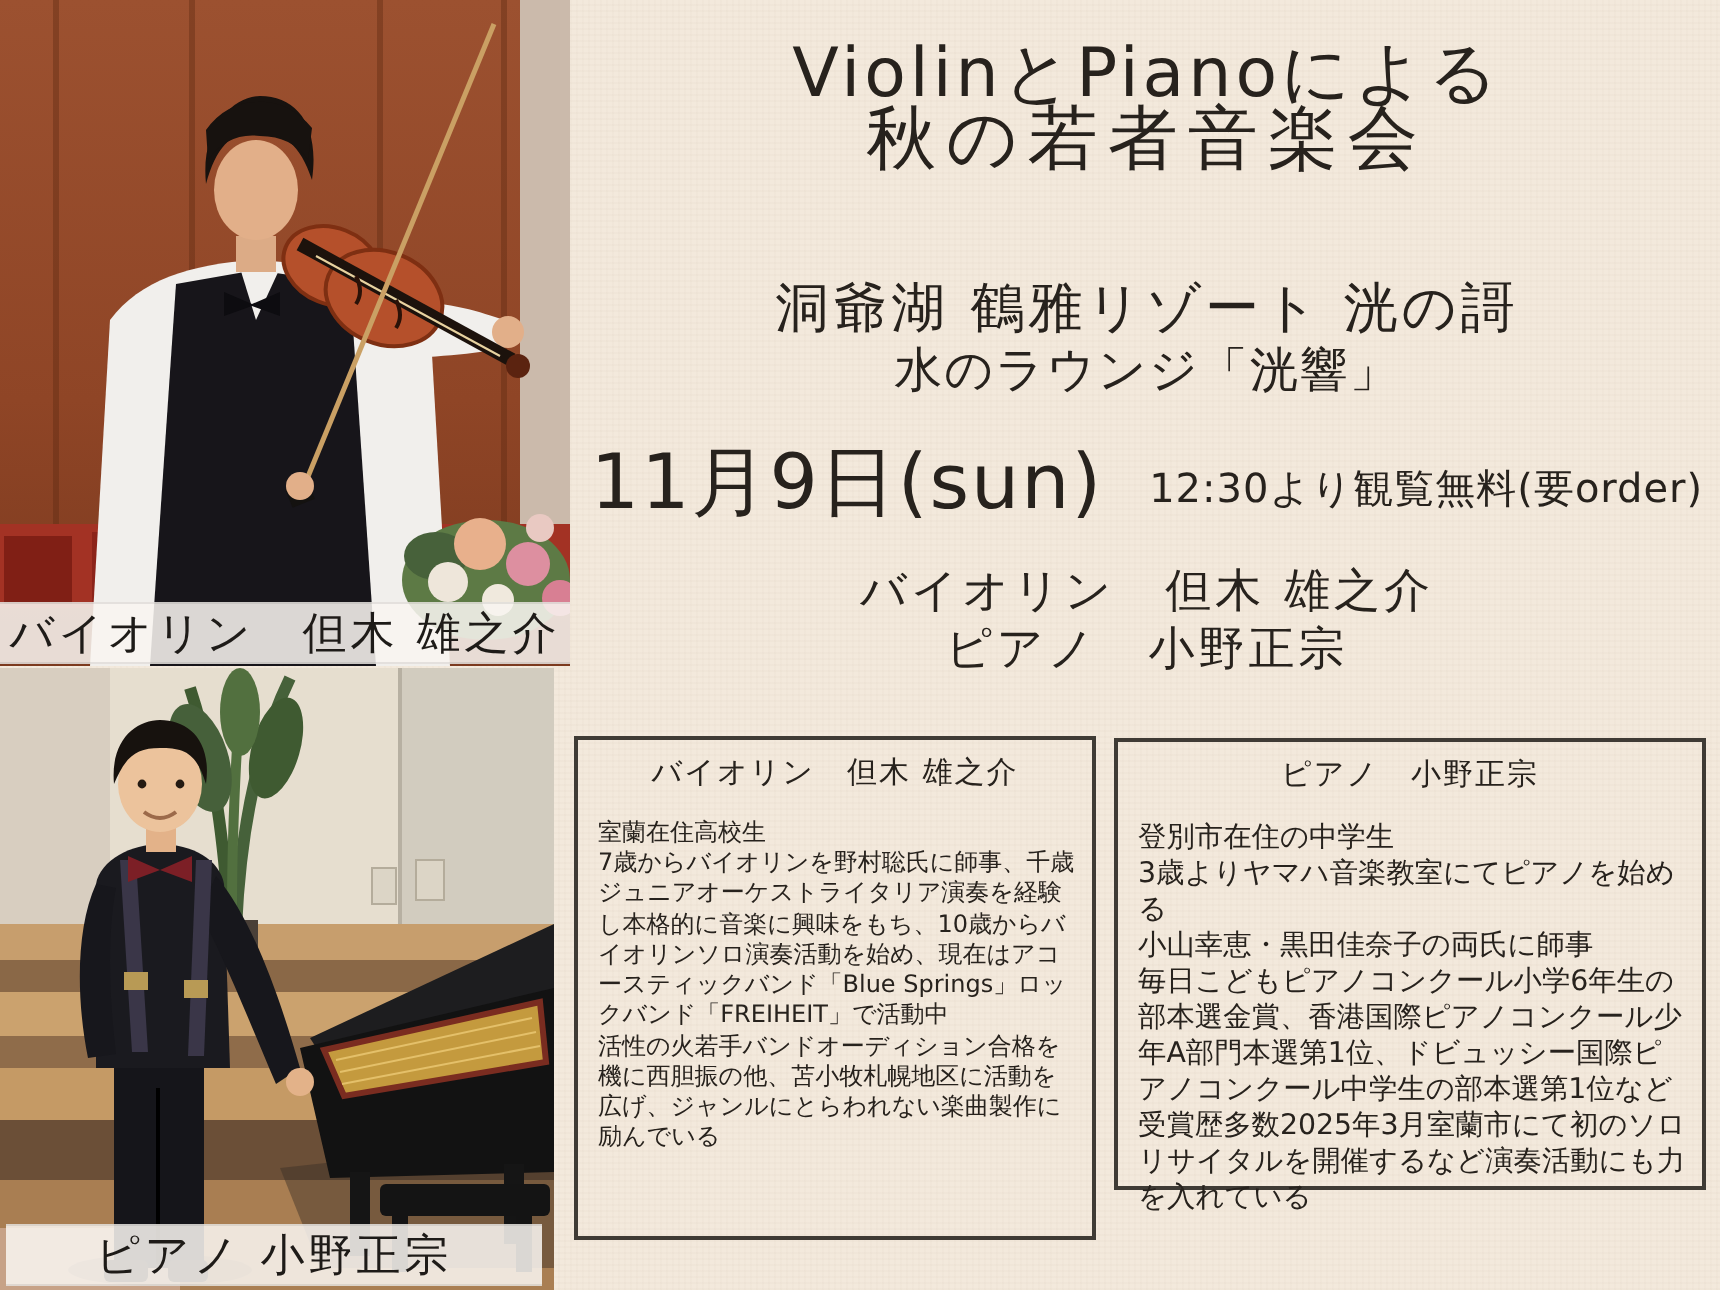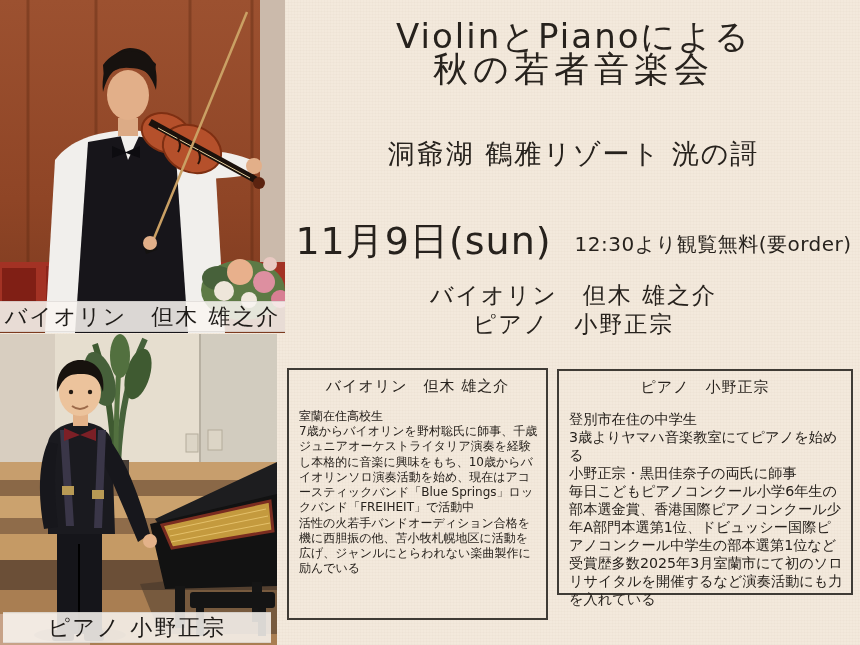--- a/index.html
+++ b/index.html
@@ -187,34 +187,35 @@
         <circle cx="90" cy="58" r="2.2" fill="#241a12"></circle>
         <path d="M72,72 q8,6 16,0" stroke="#9c6a4a" stroke-width="2" fill="none"></path>
       </g>
     </svg>
     <div class="cap cap2">ピアノ 小野正宗</div>
   </div>
 
   <div class="rc t1">ViolinとPianoによる</div>
   <div class="rc t2">秋の若者音楽会</div>
   <div class="rc v1">洞爺湖 鶴雅リゾート 洸の謌</div>
+  <div class="rc v2">水のラウンジ「洸響」</div>
   <div class="rc daterow">
     <span class="date-main">11月9日(sun)</span>
     <span class="date-note">12:30より観覧無料(要order)</span>
   </div>
   <div class="rc p1">バイオリン　但木 雄之介</div>
   <div class="rc p2">ピアノ　小野正宗</div>
 
   <div class="bio bio-left">
     <div class="bio-header">バイオリン　但木 雄之介</div>
     <div class="bio-body">室蘭在住高校生
 7歳からバイオリンを野村聡氏に師事、千歳ジュニアオーケストライタリア演奏を経験し本格的に音楽に興味をもち、10歳からバイオリンソロ演奏活動を始め、現在はアコースティックバンド「Blue Springs」ロックバンド「FREIHEIT」で活動中
 活性の火若手バンドオーディション合格を機に西胆振の他、苫小牧札幌地区に活動を広げ、ジャンルにとらわれない楽曲製作に励んでいる</div>
   </div>
   <div class="bio bio-right">
     <div class="bio-header">ピアノ　小野正宗</div>
     <div class="bio-body">登別市在住の中学生
 3歳よりヤマハ音楽教室にてピアノを始める
-小野正宗・黒田佳奈子の両氏に師事
+小山幸恵・黒田佳奈子の両氏に師事
 毎日こどもピアノコンクール小学6年生の部本選金賞、香港国際ピアノコンクール少年A部門本選第1位、ドビュッシー国際ピアノコンクール中学生の部本選第1位など受賞歴多数2025年3月室蘭市にて初のソロリサイタルを開催するなど演奏活動にも力を入れている</div>
   </div>
 
 </div>
 
 </body></html>

